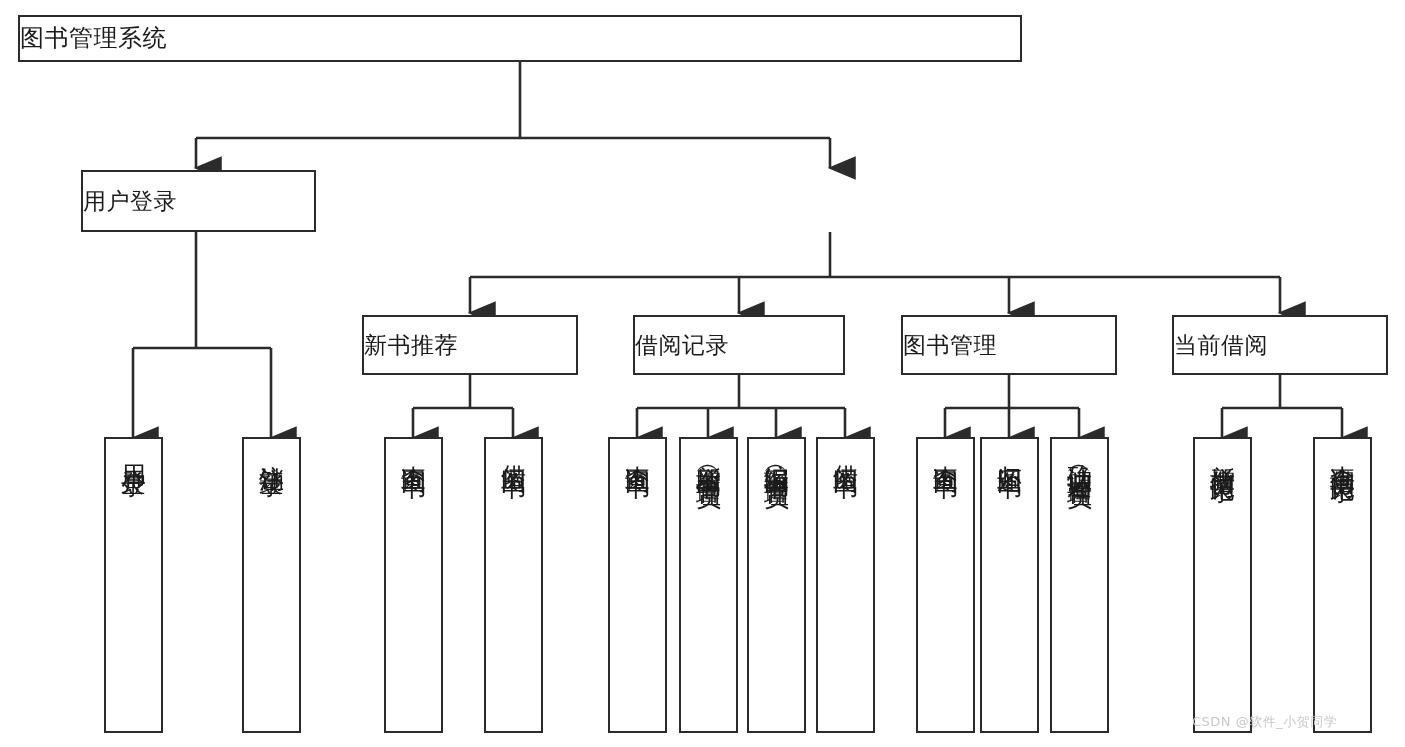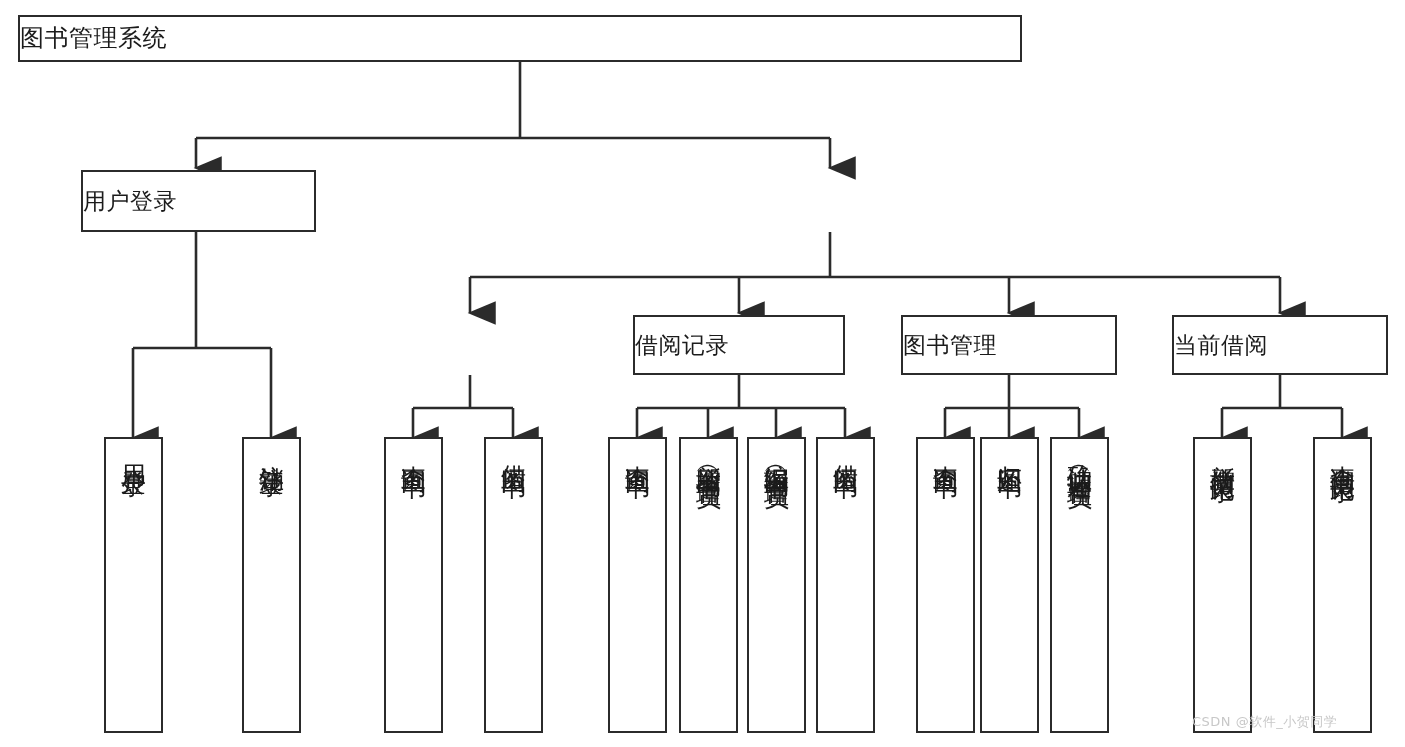--- a/index.html
+++ b/index.html
@@ -122,20 +122,23 @@
   </svg>
 
   <div class="node horiz" id="root-node" style="left:18px; top:15px; width:1004px; height:47px;">
     <span class="label">图书管理系统</span>
   </div>
 
   <div class="node horiz" style="left:81px; top:170px; width:235px; height:62px;">
     <span class="label">用户登录</span>
   </div>
 
+  <div class="node horiz" style="left:362px; top:315px; width:216px; height:60px;">
+    <span class="label">新书推荐</span>
+  </div>
   <div class="node horiz" style="left:633px; top:315px; width:212px; height:60px;">
     <span class="label">借阅记录</span>
   </div>
   <div class="node horiz" style="left:901px; top:315px; width:216px; height:60px;">
     <span class="label">图书管理</span>
   </div>
   <div class="node horiz" style="left:1172px; top:315px; width:216px; height:60px;">
     <span class="label">当前借阅</span>
   </div>
 

